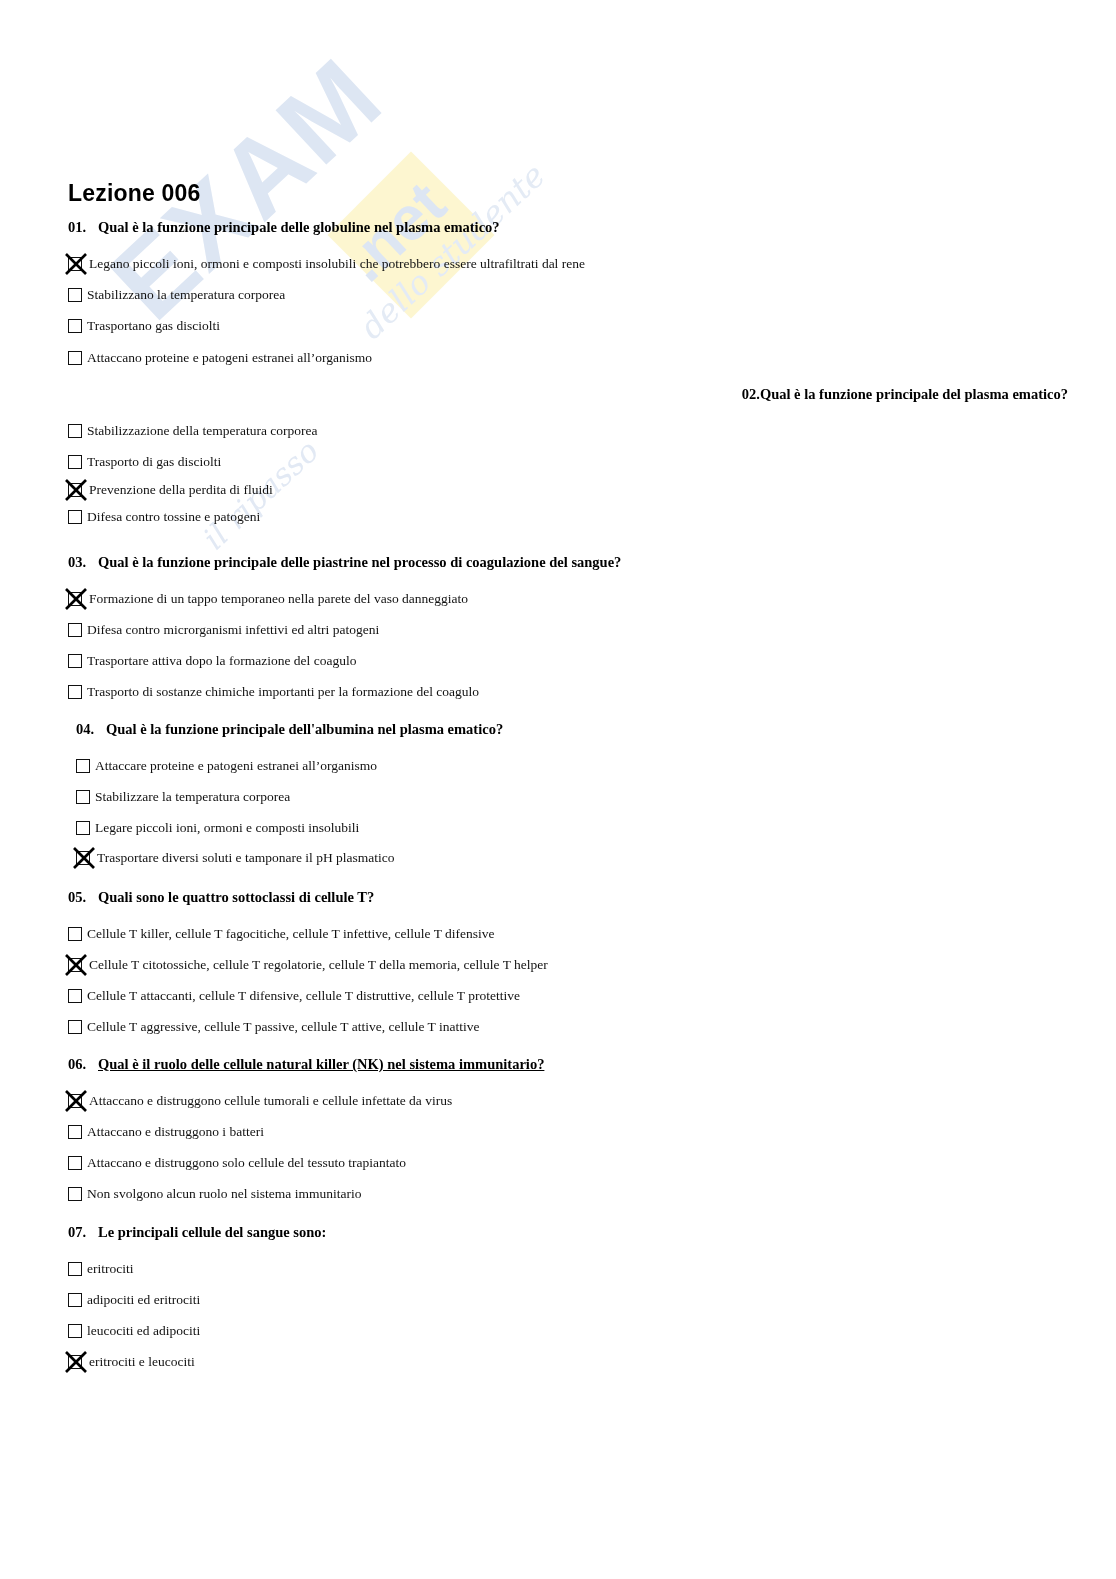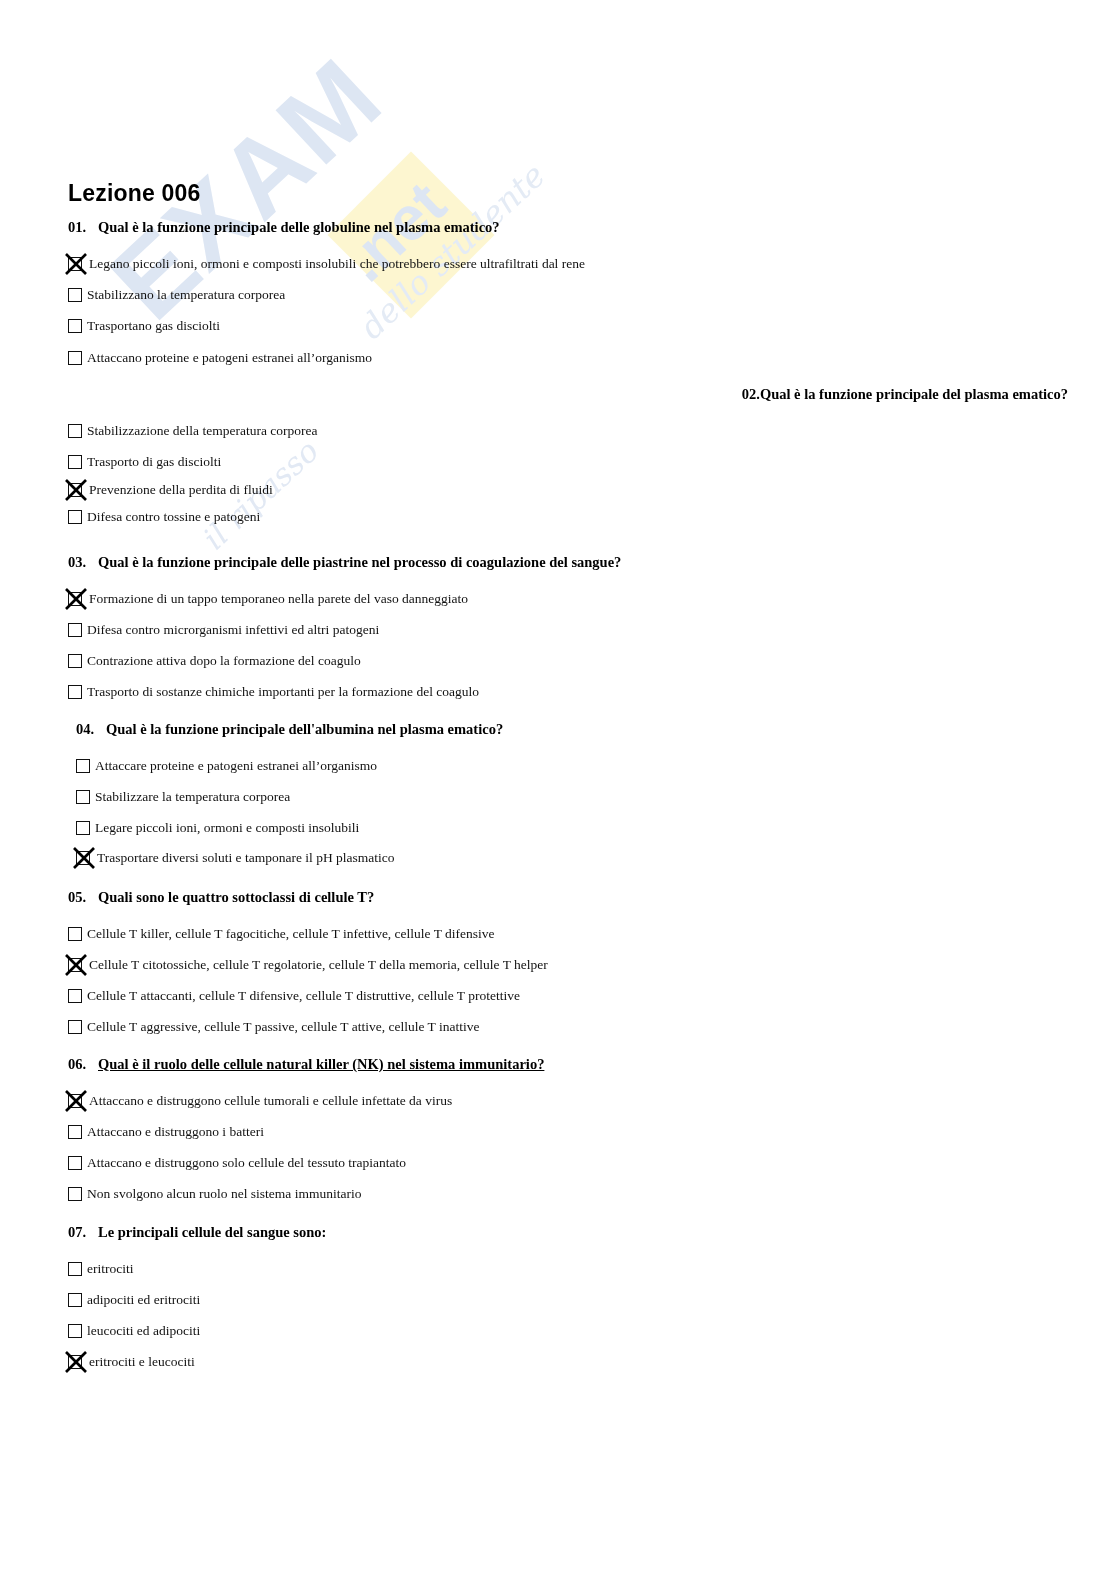--- a/index.html
+++ b/index.html
@@ -241,21 +241,21 @@
                 <line x1="23" y1="3" x2="3" y2="23"></line>
               </svg>
               <span class="opt-text checked">Formazione di un tappo temporaneo nella parete del vaso danneggiato</span>
             </div>
             <div class="option" style="top: 51px;">
               <div class="box"></div>
               <span class="opt-text">Difesa contro microrganismi infettivi ed altri patogeni</span>
             </div>
             <div class="option" style="top: 82px;">
               <div class="box"></div>
-              <span class="opt-text">Contrazione attiva dopo la formazione del coagulo</span>
+              <span class="opt-text">Trasportare attiva dopo la formazione del coagulo</span>
             </div>
             <div class="option" style="top: 113px;">
               <div class="box"></div>
               <span class="opt-text">Trasporto di sostanze chimiche importanti per la formazione del coagulo</span>
             </div>
           </div>
         </div>
         <div class="question" style="top: 721px; margin-left: 8px;">
           <div class="q-header"><span class="q-num">04.</span><span>Qual è la funzione principale dell'albumina nel plasma ematico?</span></div>
           <div class="options">

